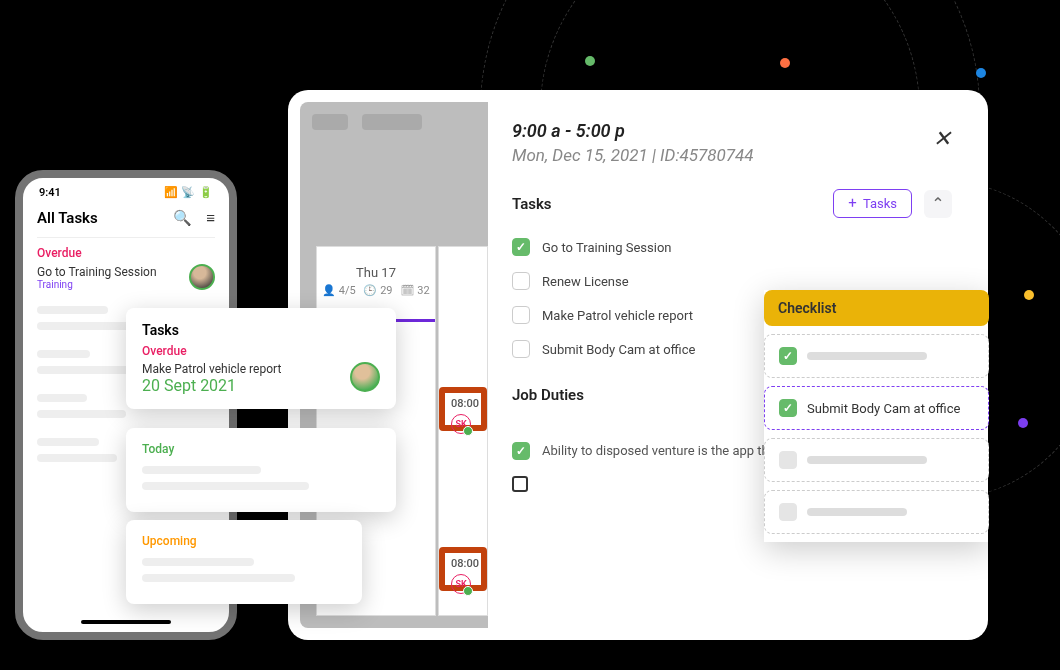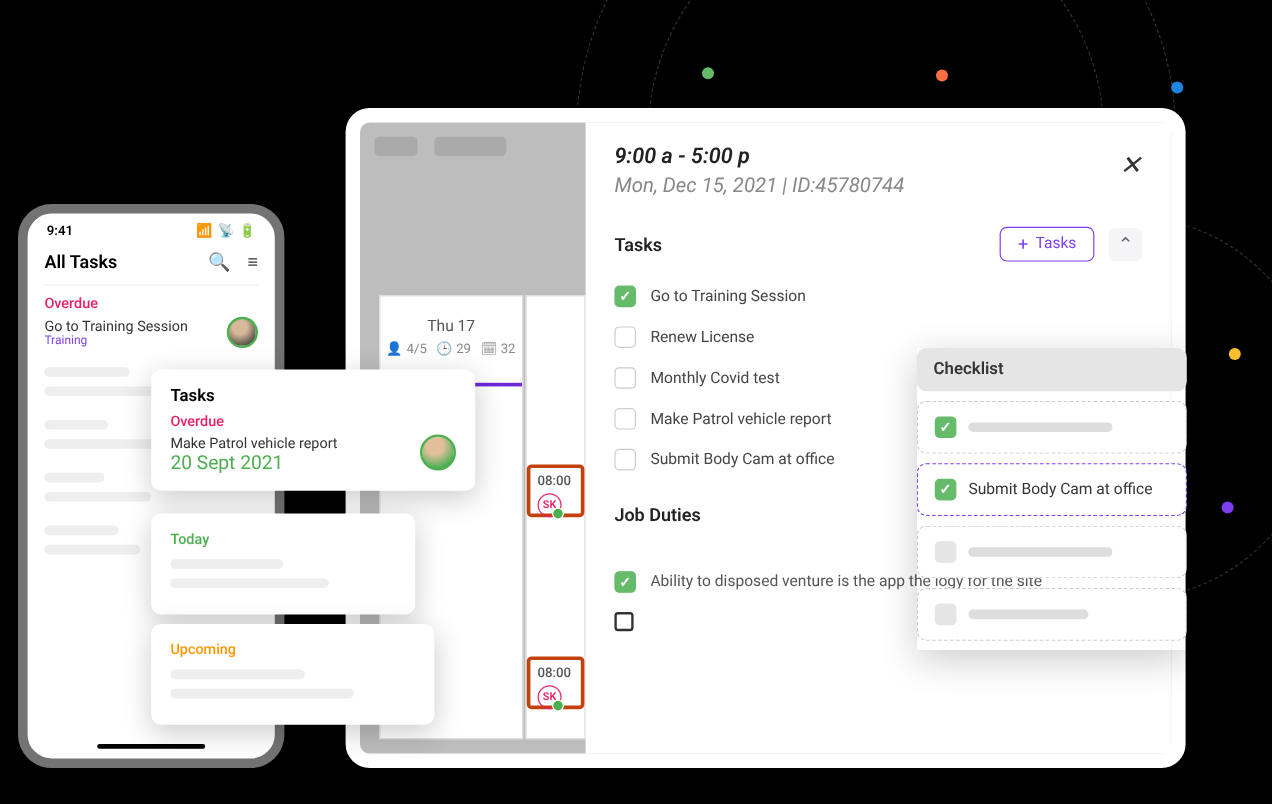--- a/index.html
+++ b/index.html
@@ -9,21 +9,21 @@
   .deco-dot { position: absolute; width: 10px; height: 10px; border-radius: 50%; }
   .dashed-circle { position: absolute; border: 1px dashed #333; border-radius: 50%; }
 
   
   .tablet { position: absolute; left: 288px; top: 90px; width: 700px; height: 550px; background: #fff; border-radius: 20px; box-shadow: 0 10px 40px rgba(0,0,0,.3); overflow: hidden; }
   .tablet-dim { position: absolute; inset: 12px; background: #bdbdbd; border-radius: 8px; }
   .tablet-dim-box { position: absolute; background: #aaa; border-radius: 4px; }
   .calendar-col { position: absolute; background: #fff; border: 1px solid #ddd; }
   .calendar-header { text-align: center; font-size: 13px; color: #555; padding: 18px 0; border-bottom: 3px solid #6d28d9; }
   .calendar-meta { font-size: 11px; color: #888; display: flex; justify-content: center; gap: 8px; padding: 4px 0; }
-  .calendar-event { position: absolute; left: 0; right: 0; border: 3px solid #c2410c; border-radius: 4px; background: #fff; font-size: 11px; padding: 4px 6px; color: #555; }
+  .calendar-event { position: absolute; left: 0; right: 0; border: 6px solid #c2410c; border-radius: 4px; background: #fff; font-size: 11px; padding: 4px 6px; color: #555; }
   .event-time { font-weight: 500; }
   .sk-badge { display: inline-flex; align-items: center; justify-content: center; width: 20px; height: 20px; border-radius: 50%; border: 1px solid #e91e63; color: #e91e63; font-size: 9px; font-weight: 600; margin-top: 4px; position: relative; }
   .sk-badge::after { content: ""; position: absolute; right: -3px; bottom: -3px; width: 8px; height: 8px; background: #4caf50; border-radius: 50%; border: 1px solid #fff; }
 
   
   .panel { position: absolute; left: 200px; top: 12px; right: 12px; bottom: 12px; background: #fff; display: flex; flex-direction: column; overflow: hidden; }
   .panel-header { padding: 18px 24px 8px; position: relative; font-style: italic; }
   .panel-title { font-size: 18px; font-weight: 600; color: #222; }
   .panel-sub { font-size: 17px; color: #888; margin-top: 4px; }
   .close-btn { position: absolute; right: 20px; top: 22px; width: 28px; height: 28px; display: flex; align-items: center; justify-content: center; cursor: pointer; font-size: 22px; color: #333; }
@@ -149,24 +149,20 @@
       <div class="task-item">
         <span class="cb checked"></span>
         <span>Go to Training Session</span>
       </div>
       <div class="task-item">
         <span class="cb"></span>
         <span>Renew License</span>
       </div>
       <div class="task-item">
         <span class="cb"></span>
-        <span>Monthly Covid test</span>
-      </div>
-      <div class="task-item">
-        <span class="cb"></span>
         <span>Make Patrol vehicle report</span>
       </div>
       <div class="task-item">
         <span class="cb"></span>
         <span>Submit Body Cam at office</span>
       </div>
     </div>
 
     <div class="panel-section" style="padding-top:20px;">
       <div class="section-title" style="margin-bottom:30px;">Job Duties</div>
@@ -175,21 +171,21 @@
         <span>Ability to disposed venture is the app the logy for the site</span>
       </div>
       <div class="duty-item">
         <span class="cb sq-outline"></span>
       </div>
     </div>
   </div>
 </div>
 
 <div class="checklist-pop" style="left:764px; top:290px;">
-  <div style="background:#e5e5e5; border-radius:8px; margin-bottom:8px;">
+  <div style="background:#eab308; border-radius:8px; margin-bottom:8px;">
     <div class="checklist-title">Checklist</div>
   </div>
   <div class="chk-row dashed">
     <span class="cb checked"></span>
     <span class="ghost-line" style="width:120px;"></span>
   </div>
   <div class="chk-row active">
     <span class="cb checked"></span>
     <span>Submit Body Cam at office</span>
   </div>
@@ -245,21 +241,21 @@
   <div class="fc-label fc-overdue">Overdue</div>
   <div style="display:flex; justify-content:space-between; align-items:center;">
     <div>
       <div class="fc-task">Make Patrol vehicle report</div>
       <div class="fc-date">20 Sept 2021</div>
     </div>
     <div class="avatar2"></div>
   </div>
 </div>
 
-<div class="float-card" style="left:126px; top:428px; width:220px;">
+<div class="float-card" style="left:126px; top:428px; width:270px;">
   <div class="fc-label fc-today">Today</div>
   <div class="ph-line" style="width:50%; margin-top:10px;"></div>
   <div class="ph-line" style="width:70%;"></div>
 </div>
 
 <div class="float-card" style="left:126px; top:520px; width:236px;">
   <div class="fc-label fc-upcoming">Upcoming</div>
   <div class="ph-line" style="width:55%; margin-top:10px;"></div>
   <div class="ph-line" style="width:75%;"></div>
 </div>

